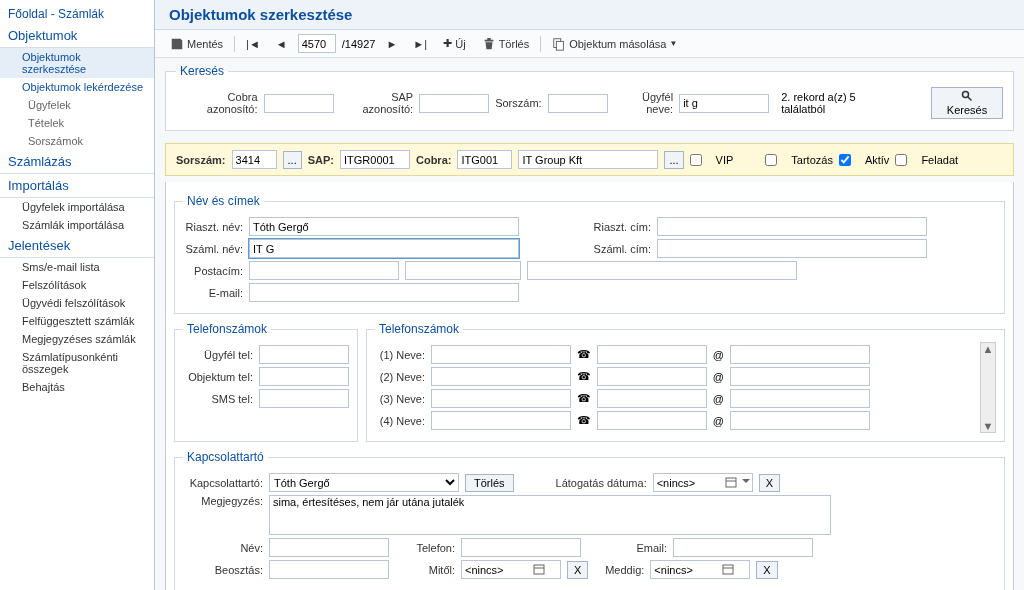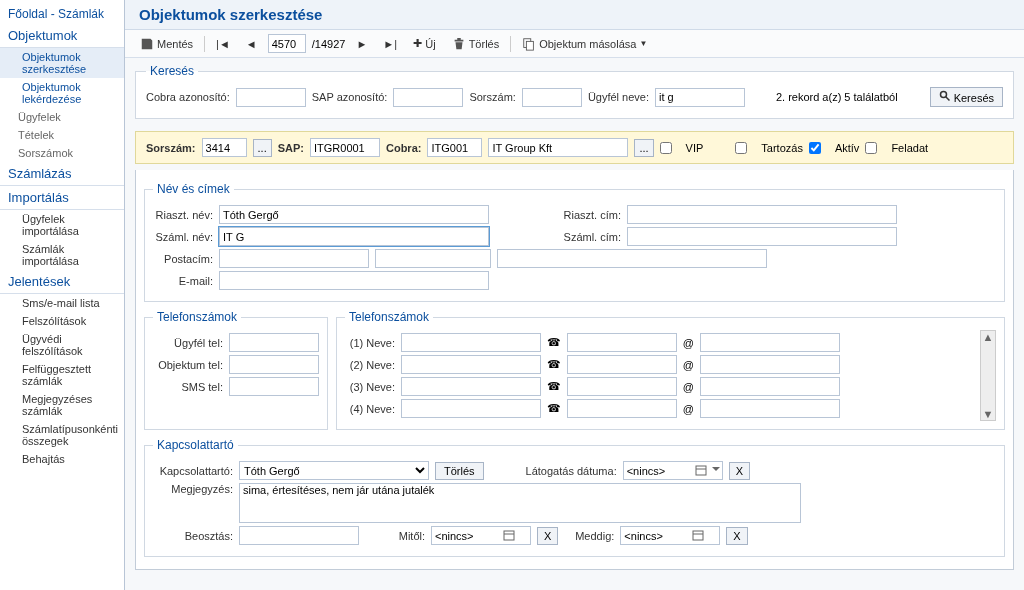--- a/index.html
+++ b/index.html
@@ -1,22 +1,22 @@
 <!DOCTYPE html>
 <html><head>
 <meta charset="utf-8">
 <style>
 *{box-sizing:border-box;margin:0;padding:0;font-family:"Segoe UI",Tahoma,sans-serif;font-size:11px;}
 body{background:#fff;width:1024px;height:590px;overflow:hidden;display:flex;}
-.sidebar{width:125px;border-right:1px solid #b8c5d6;background:#fff;padding:4px 0;}
+.sidebar{width:155px;border-right:1px solid #b8c5d6;background:#fff;padding:4px 0;}
 .sb-hdr{color:#0b4f9e;font-size:12px;padding:3px 8px;cursor:pointer;}
 .sb-hdr.br{color:#0b4f9e;}
 .sb-title{color:#0b4f9e;font-size:13px;font-weight:400;padding:4px 8px;border-bottom:1px solid #d6dfeb;cursor:pointer;}
 .sb-item{color:#333;padding:3px 8px 3px 22px;cursor:pointer;}
-.sb-sub{color:#666;padding:3px 8px 3px 18px;cursor:pointer;}
+.sb-sub{color:#666;padding:3px 8px 3px 28px;cursor:pointer;}
 .sb-item.sel{background:#e5edf7;color:#0b4f9e;}
 .main{flex:1;display:flex;flex-direction:column;background:#f6f8fa;}
 .page-title{color:#0b4f9e;font-size:15px;font-weight:600;padding:6px 14px;background:#eef3f9;border-bottom:1px solid #cfdae8;}
 .toolbar{display:flex;align-items:center;gap:6px;padding:4px 10px;background:#fafbfc;border-bottom:1px solid #d6dfeb;font-size:11px;}
 .tbtn{display:inline-flex;align-items:center;gap:3px;padding:2px 5px;color:#333;cursor:pointer;}
 .ticon{width:14px;height:14px;display:inline-block;color:#555;}
 .tsep{width:1px;height:16px;background:#ccc;}
 .tinput{width:38px;height:18px;border:1px solid #bbb;background:#fff;padding:0 3px;}
 .fs{border:1px solid #d0d8e2;margin:6px 10px;padding:6px 10px 8px;background:#fff;}
 .fs>legend{color:#0b4f9e;font-size:12px;padding:0 4px;}
@@ -266,20 +266,28 @@
             </svg>
             <span class="car"></span>
           </span>
         <button class="btn" style="padding:2px 6px">X</button>
       </div>
       <div class="row" style="align-items:flex-start">
         <span class="lbl" style="width:80px">Megjegyzés:</span>
         <textarea style="width: 562px;">sima, értesítéses, nem jár utána jutalék</textarea>
       </div>
       <div class="row">
+        <span class="lbl" style="width:80px">Név:</span>
+        <input type="text" style="width: 120px;">
+        <span class="lbl" style="width:60px">Telefon:</span>
+        <input type="text" style="width: 120px;">
+        <span class="lbl" style="width:80px">Email:</span>
+        <input type="text" style="width: 140px;">
+      </div>
+      <div class="row">
         <span class="lbl" style="width:80px">Beosztás:</span>
         <input type="text" style="width: 120px;">
         <span class="lbl" style="width:60px">Mitől:</span>
         <span class="dd">
             <input type="text" style="width: 100px;" value="&lt;nincs&gt;">
             <svg class="cal" viewBox="0 0 12 12">
               <rect x="1" y="2" width="10" height="9" fill="none" stroke="#666"></rect>
               <line x1="1" y1="5" x2="11" y2="5" stroke="#666"></line>
             </svg>
           </span>

